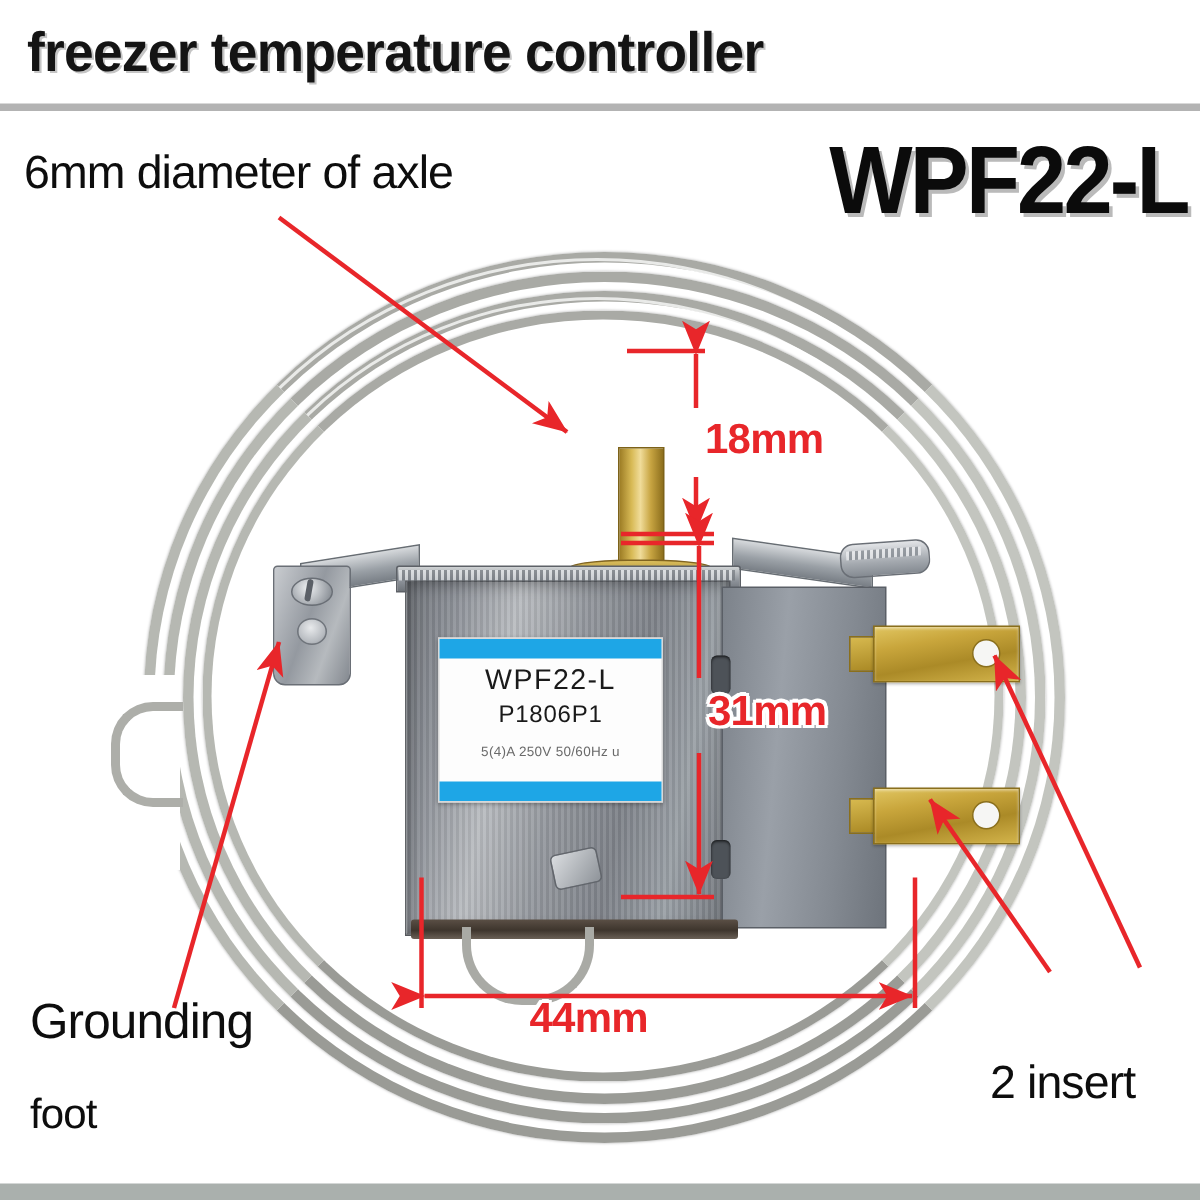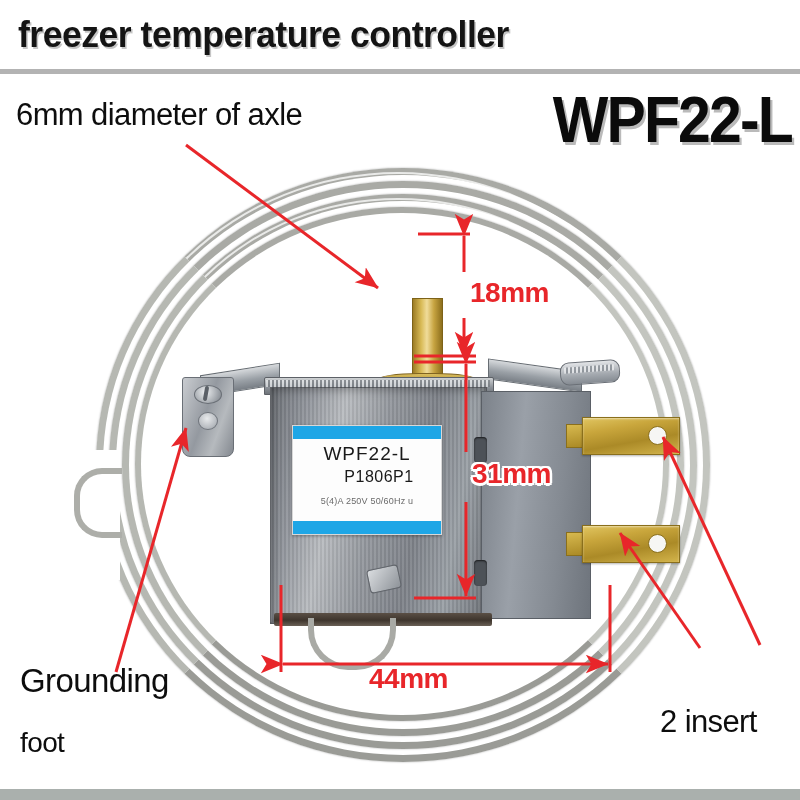--- a/index.html
+++ b/index.html
@@ -48,21 +48,21 @@
   
   .dim-label{
     position:absolute;color:#e8262a;font-size:28px;font-weight:600;
     white-space:nowrap;letter-spacing:-0.5px;
     text-shadow:
       -2px -2px 0 #fff, 2px -2px 0 #fff, -2px 2px 0 #fff, 2px 2px 0 #fff,
       0 -2.5px 0 #fff, 0 2.5px 0 #fff, -2.5px 0 0 #fff, 2.5px 0 0 #fff;
   }
   #dim-18{left:470px;top:277px;}
   #dim-31{left:472px;top:458px;text-align:center;}
-  #dim-44{left:369px;top:663px;text-align:center;}
+  #dim-44{left:353px;top:663px;text-align:center;}
 
   
   #photo{position:absolute;left:60px;top:150px;width:680px;height:620px;}
 
   
   .coil{
     position:absolute;border-radius:50%;
     border-style:solid;
     border-color:#a9aaa5 #c3c5bf #9a9b96 #b6b8b2;
     box-shadow:
@@ -146,21 +146,21 @@
     box-shadow:0 1px 3px rgba(0,0,0,.35);
   }
   .label-band{position:absolute;left:0;width:148px;height:13px;background:#1ea6e6;}
   #band-top{top:0;}
   #band-bottom{top:95px;}
   #label-model{
     position:absolute;left:0;top:17px;width:148px;text-align:center;
     font-size:19px;color:#1a1a1a;letter-spacing:1px;
   }
   #label-part{
-    position:absolute;left:0;top:42px;width:172px;text-align:center;
+    position:absolute;left:0;top:42px;width:148px;text-align:center;
     font-size:16px;color:#1a1a1a;letter-spacing:.5px;
   }
   #label-rating{
     position:absolute;left:0;top:70px;width:148px;text-align:center;
     font-size:9px;color:#6a6a6a;letter-spacing:.2px;
   }
 
   
   #axle-shaft{
     position:absolute;left:152px;top:-57px;width:29px;height:84px;

